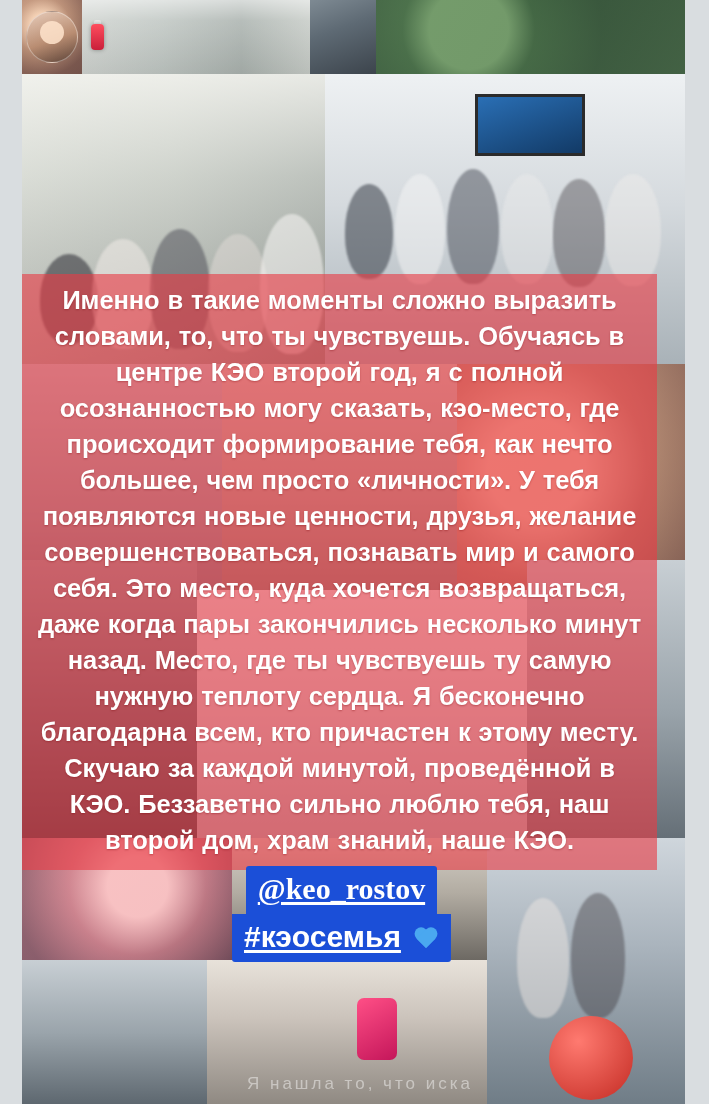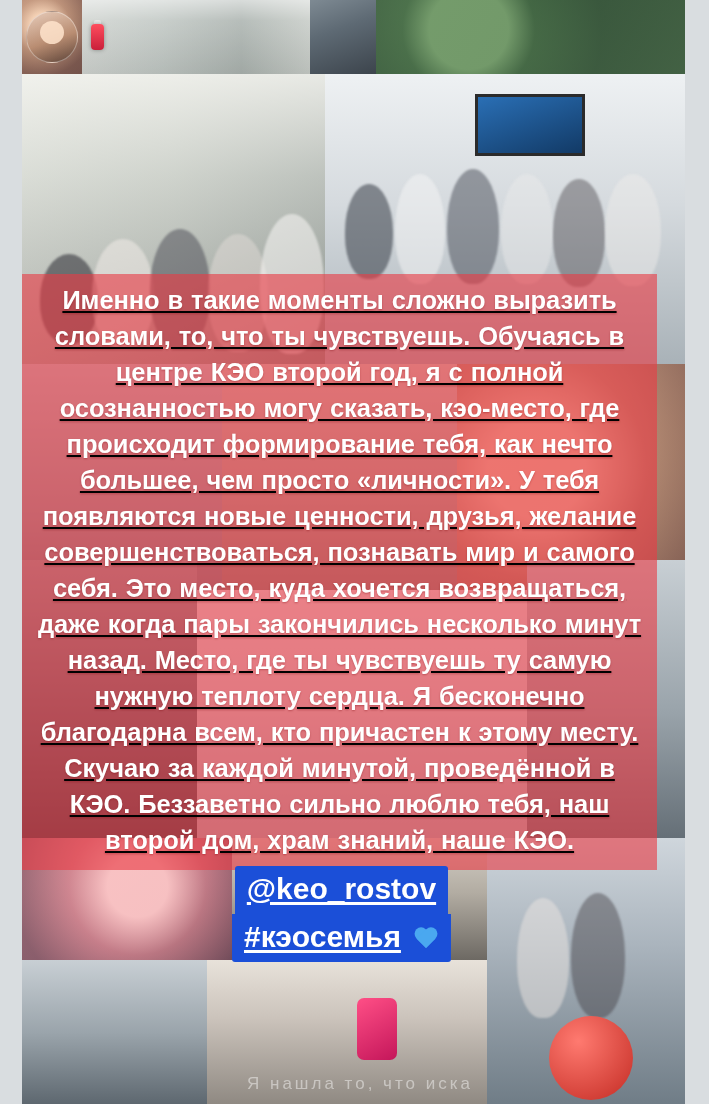--- a/index.html
+++ b/index.html
@@ -162,21 +162,20 @@
 
   
   .caption {
     position: absolute;
     left: 22px; top: 274px;
     width: 635px;
     padding: 8px 10px 12px;
     background: rgba(232, 60, 70, 0.62);
     z-index: 6;
     text-align: center;
-    text-decoration: underline;
   }
   .caption p {
     color: #ffffff;
     font-size: 25.5px;
     font-weight: bold;
     line-height: 36px;
     letter-spacing: -0.1px;
     text-shadow: 0 1px 2px rgba(120,0,10,.35);
     word-spacing: 1px;
   }
@@ -191,21 +190,21 @@
   .sticker {
     background: #1b4fd8;
     color: #ffffff;
     font-size: 30px;
     font-weight: bold;
     padding: 4px 12px 6px;
     line-height: 38px;
     white-space: nowrap;
   }
   .sticker .u { text-decoration: underline; text-underline-offset: 3px; }
-  .sticker-mention { border-radius: 3px 3px 0 0; }
+  .sticker-mention { border-radius: 3px 3px 0 0; font-family: Liberation Serif, serif; }
   .sticker-tag { border-radius: 0 0 3px 3px; display: flex; align-items: center; gap: 12px;}
   .heart {
     display: inline-block; width: 26px; height: 24px; position: relative; top: 2px;
   }
   .heart::before, .heart::after {
     content: ""; position: absolute; width: 13px; height: 20px;
     background: #4aa8f0; border-radius: 13px 13px 0 0; top: 1px;
   }
   .heart::before { left: 13px; transform: rotate(-45deg); transform-origin: 0 100%; }
   .heart::after  { left: 0;    transform: rotate(45deg);  transform-origin: 100% 100%; }

